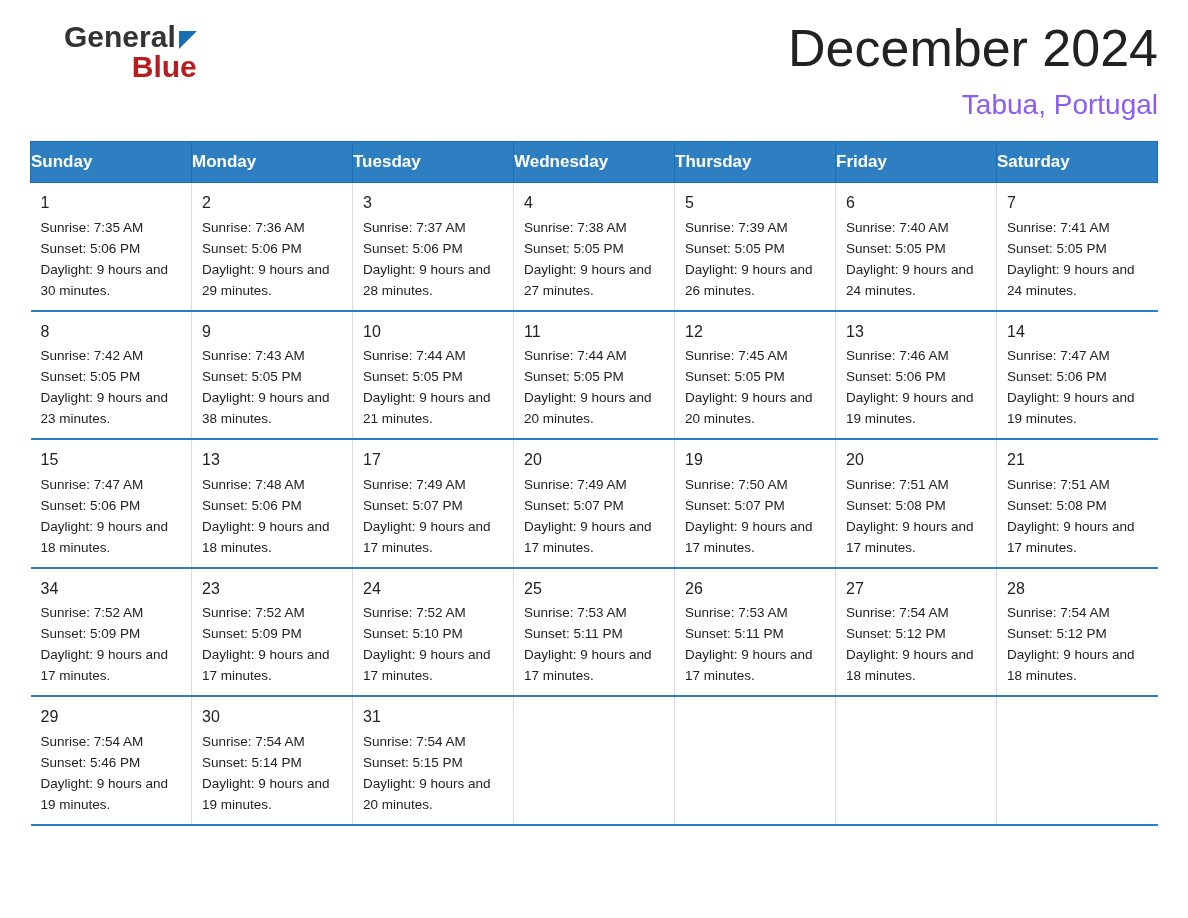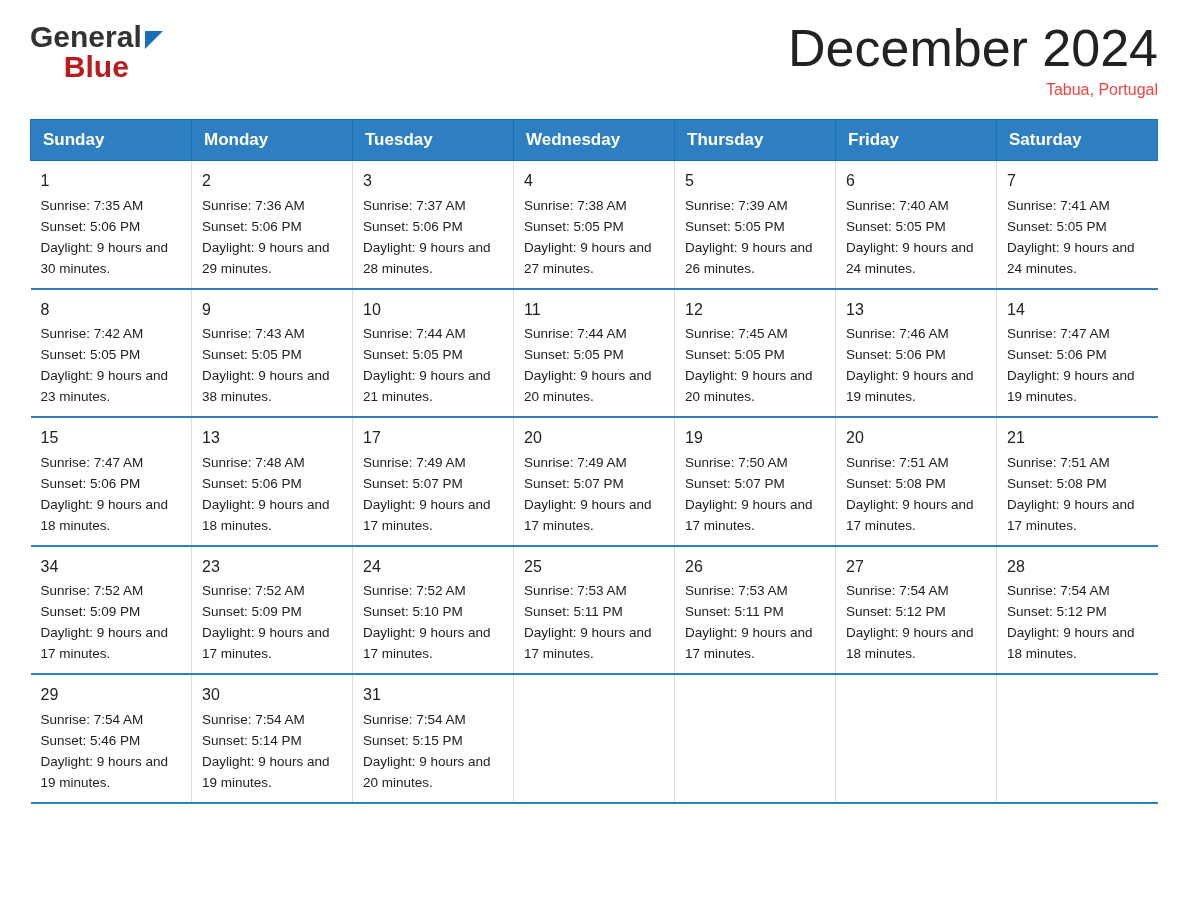--- a/index.html
+++ b/index.html
@@ -12,48 +12,49 @@
     }
     .header {
       display: flex;
       justify-content: space-between;
       align-items: flex-start;
       margin-bottom: 20px;
     }
     .logo {
       display: flex;
       flex-direction: column;
-      align-items: center;
+      align-items: flex-end;
+      margin-left: 34px;
     }
     .title-section {
       text-align: right;
     }
     .month-title {
       font-size: 52px;
       font-weight: normal;
       color: #222;
       line-height: 1.1;
     }
     .location {
-      font-size: 16px;
-      color: #ef4444;
-      margin-top: 4px;
+      font-size: 28px;
+      color: #8b5cf6;
+      margin-top: 12px;
     }
     .calendar {
       width: 100%;
       border-collapse: collapse;
     }
     .calendar thead tr {
       background-color: #2e7fc2;
     }
     .calendar thead th {
       color: #fff;
       font-size: 17px;
       font-weight: bold;
-      padding: 10px 12px;
+      padding: 10px 0;
       text-align: left;
       border: 1px solid #1a6eb5;
     }
     .calendar tbody tr {
       border-bottom: 2px solid #2e7fc2;
     }
     .calendar tbody td {
       vertical-align: top;
       padding: 8px 10px;
       font-size: 13.5px;

